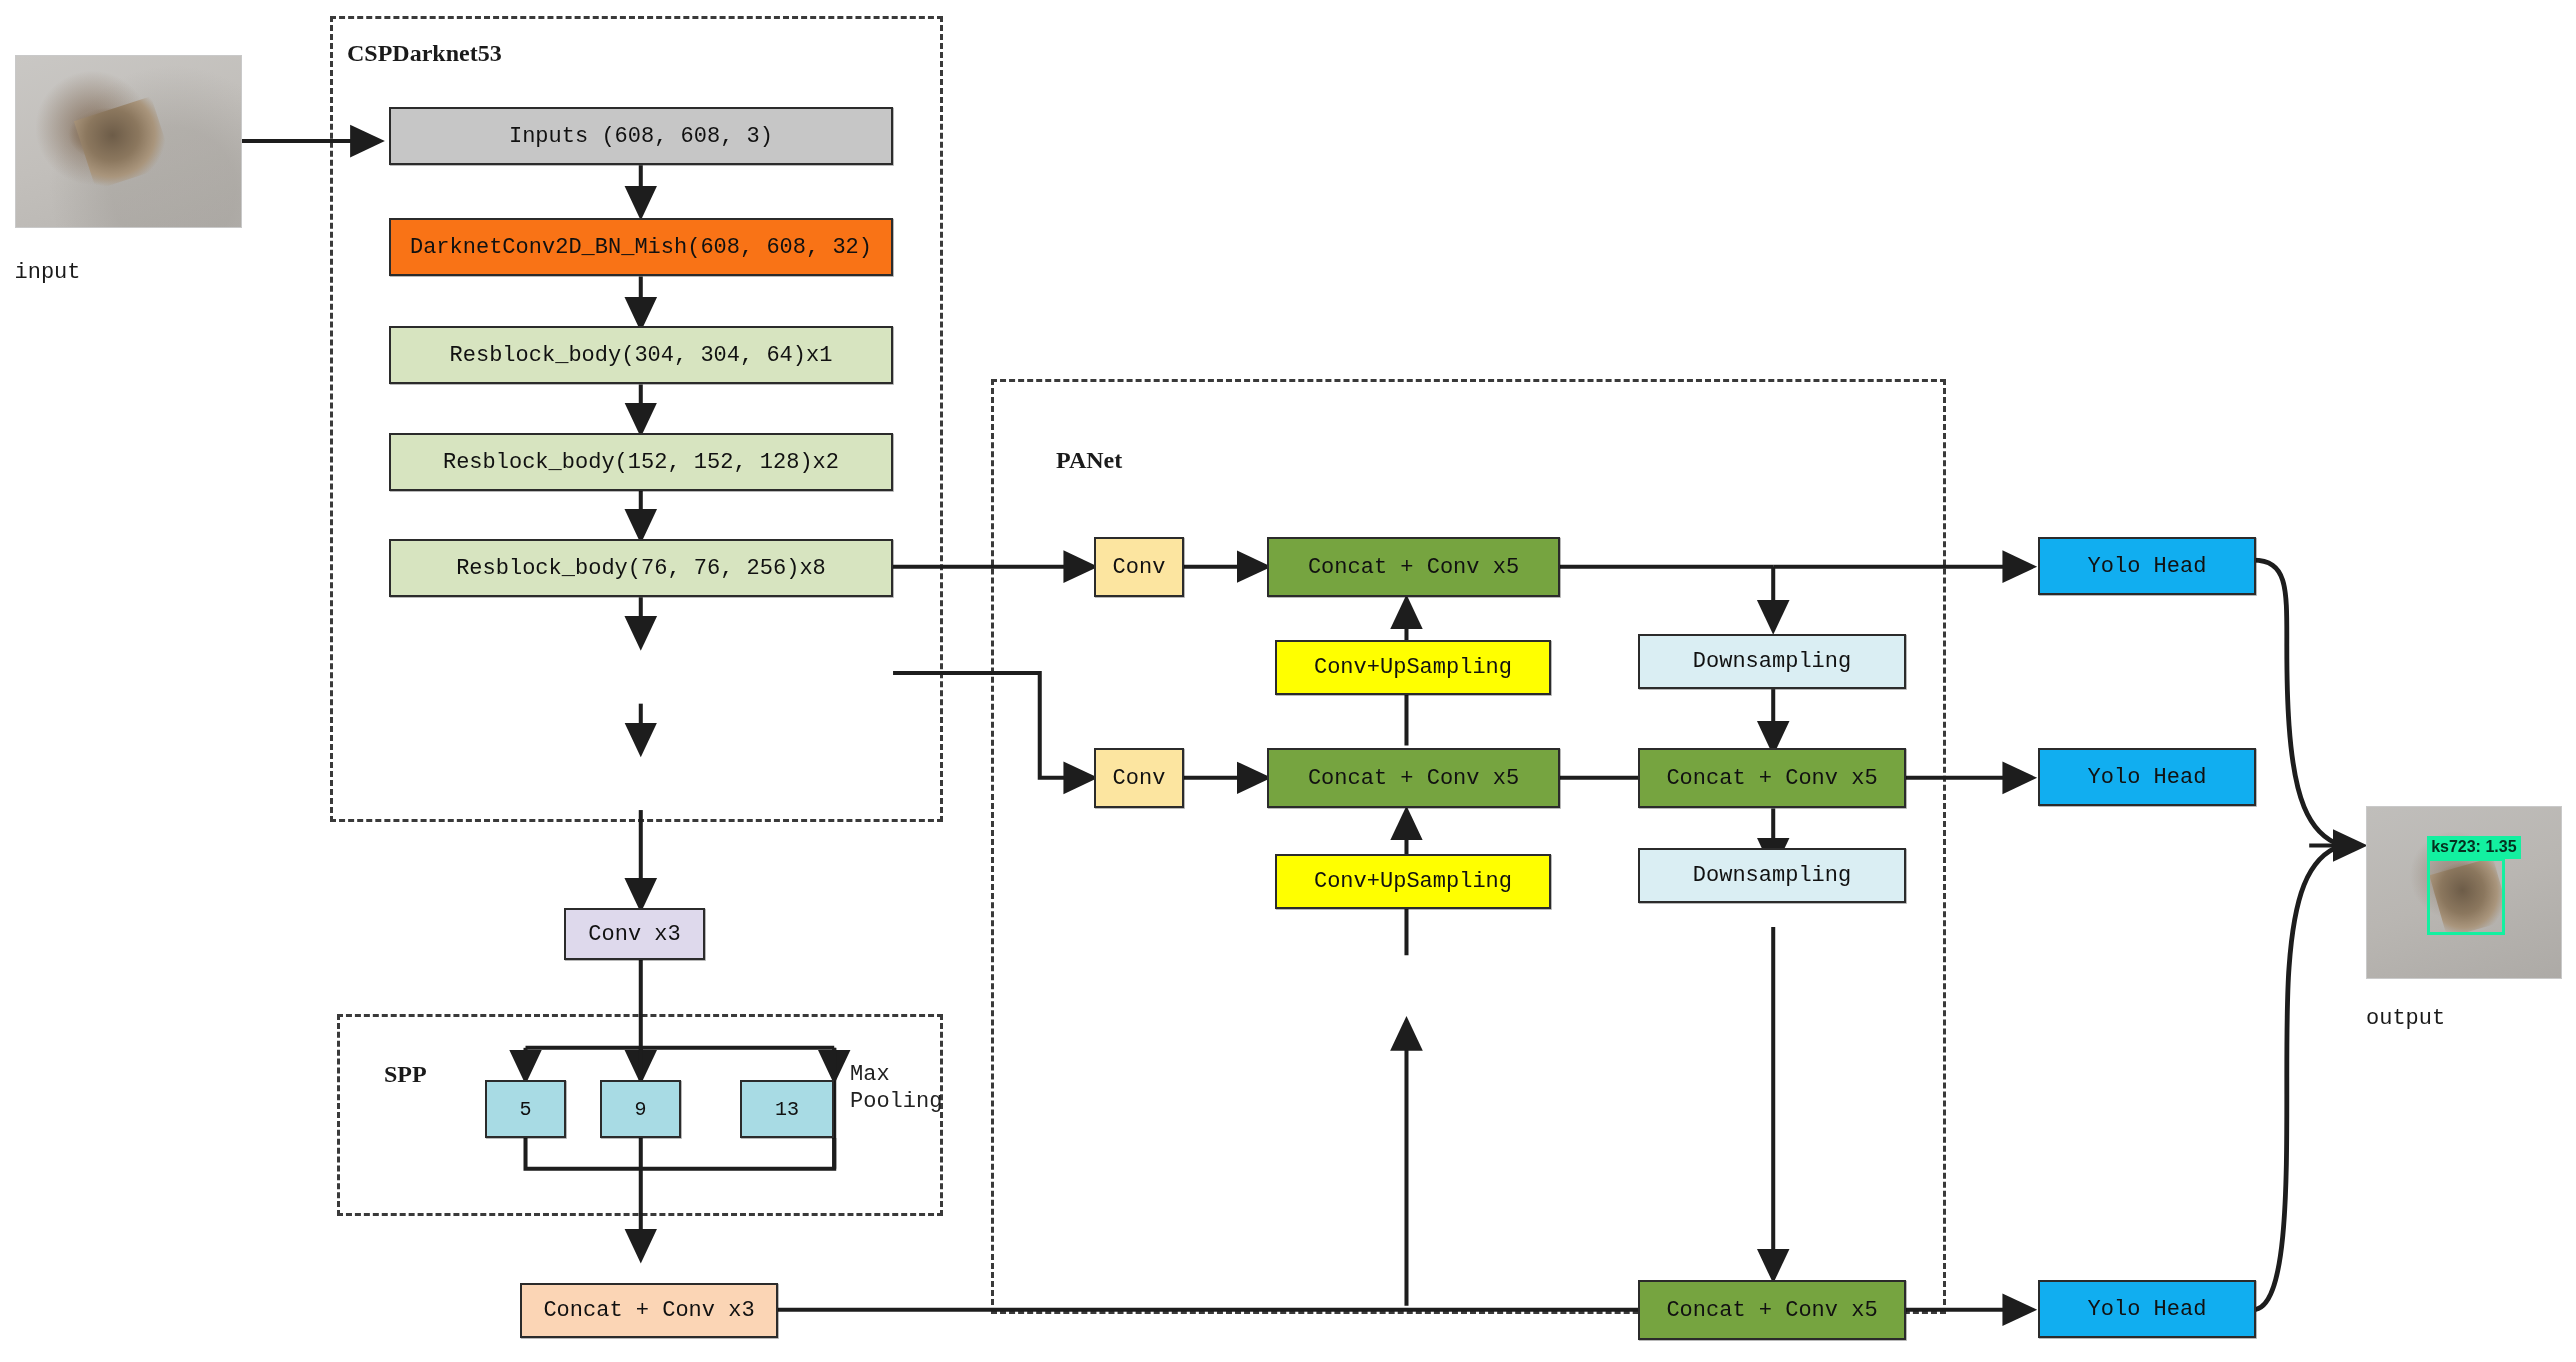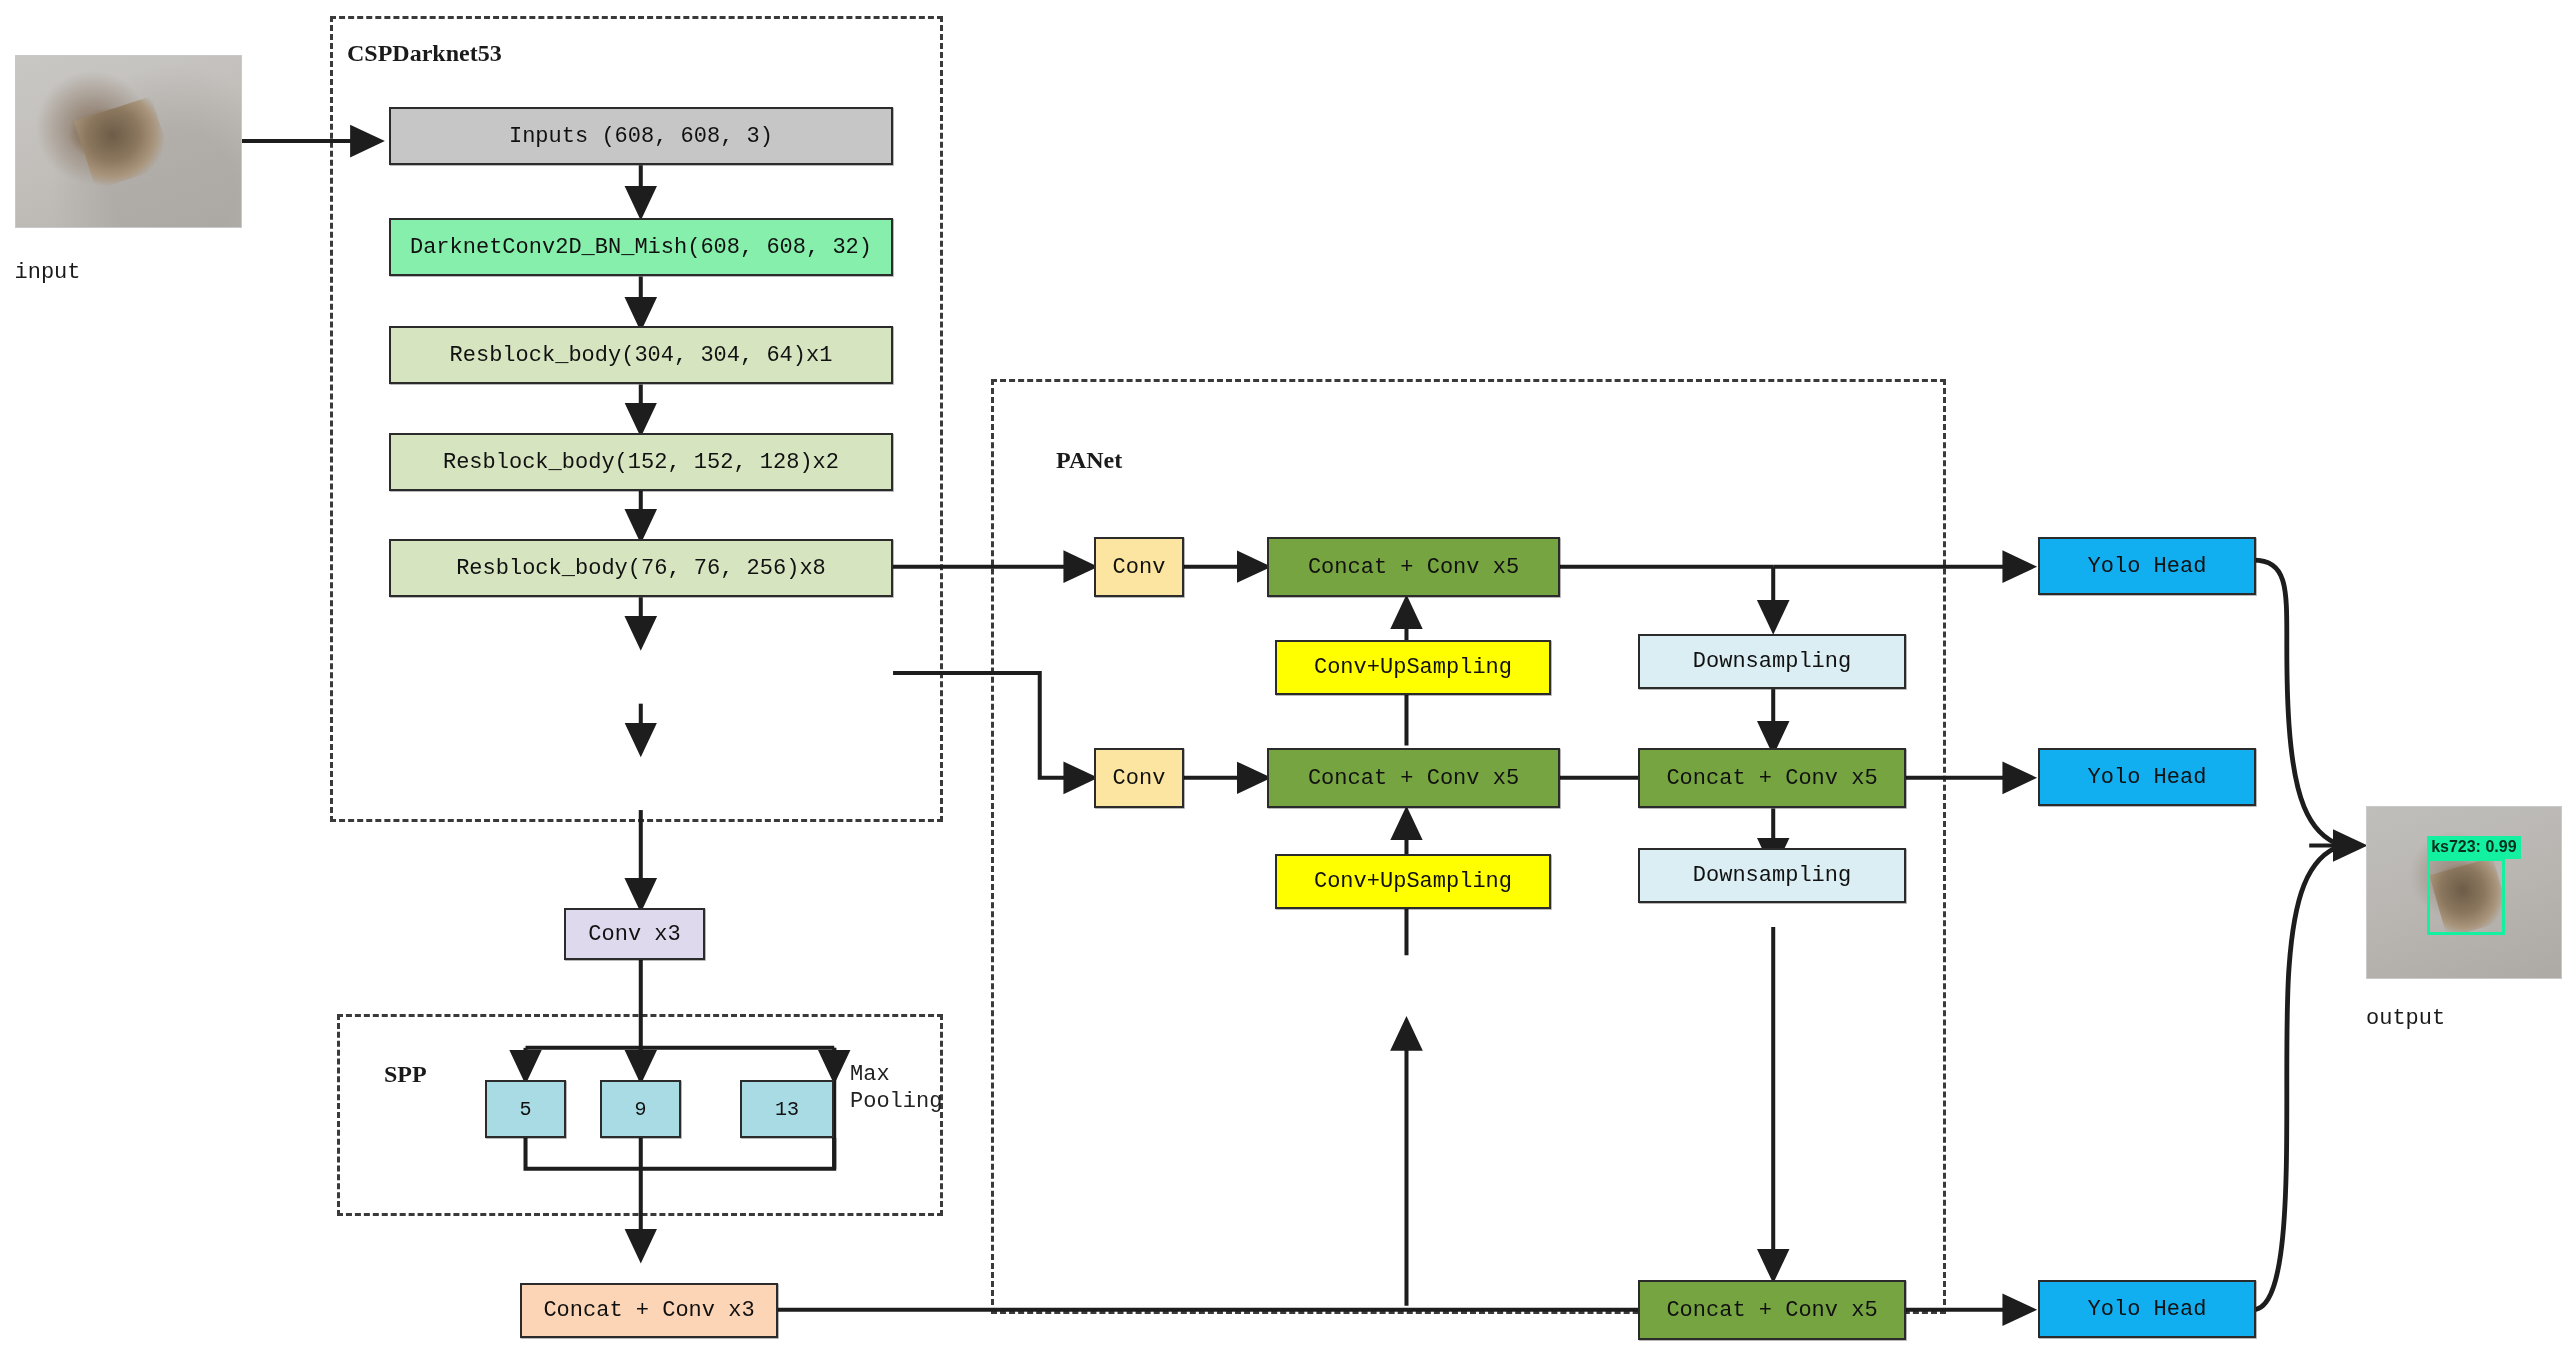--- a/index.html
+++ b/index.html
@@ -127,21 +127,21 @@
            radial-gradient(circle at 70% 78%, rgba(150,146,140,.35) 0 30%, rgba(150,146,140,0) 60%),
            linear-gradient(160deg,#c9c7c4 0%,#c2bfbb 48%,#b7b4b0 100%);"></div>
     <div class="bg" style="left:30%;top:30%;width:36%;height:42%;
            background:radial-gradient(ellipse at 40% 35%, #6d5c48 0%, #8b775e 38%, #a9957c 62%, rgba(169,149,124,0) 78%);
            transform:rotate(-18deg);"></div>
   </div>
   <div class="caption" style="left:14.5px;top:260px;width:227px;font-size:22px;">input</div>
 
   <div class="node mono-md" style="left:389px;top:107px;width:504px;height:58px;background:#c6c6c6;">Inputs (608, 608, 3)</div>
 
-  <div class="node mono-md" style="left:389px;top:218px;width:504px;height:58px;background:#86efac;">DarknetConv2D_BN_Mish(608, 608, 32)</div>
+  <div class="node mono-md" style="left:389px;top:218px;width:504px;height:58px;background:#f97316;">DarknetConv2D_BN_Mish(608, 608, 32)</div>
 
   <div class="node mono-md" style="left:389px;top:326px;width:504px;height:58px;background:#d7e4c0;">Resblock_body(304, 304, 64)x1</div>
 
   <div class="node mono-md" style="left:389px;top:433px;width:504px;height:58px;background:#d7e4c0;">Resblock_body(152, 152, 128)x2</div>
 
   <div class="node mono-md" style="left:389px;top:539px;width:504px;height:58px;background:#d7e4c0;">Resblock_body(76, 76, 256)x8</div>
 
 
 
   <div class="node mono-md" style="left:564px;top:908px;width:141px;height:52px;background:#ded9ec;">Conv x3</div>
@@ -173,18 +173,18 @@
 
   <div class="photo" style="left:2366px;top:806px;width:196px;height:173px;border:1.6px solid #c9c9c9;">
     <div class="bg" style="background:
            radial-gradient(circle at 45% 40%, rgba(120,96,74,.40) 0 9%, rgba(120,96,74,0) 30%),
            radial-gradient(ellipse 22% 20% at 50% 47%, #7d6b55 0%, #9c8a74 48%, rgba(156,138,116,0) 74%),
            linear-gradient(160deg,#c0bebb 0%,#b9b6b2 50%,#adaaa6 100%);"></div>
     <div class="bg" style="left:36%;top:34%;width:34%;height:38%;
            background:radial-gradient(ellipse at 42% 36%, #6d5c48 0%, #8b775e 40%, #a9957c 64%, rgba(169,149,124,0) 80%);
            transform:rotate(-16deg);"></div>
     <div class="det-box" style="left:31%;top:30%;width:40%;height:45%;"></div>
-    <div class="det-tag" style="left:31%;top:17%;">ks723: 0.99</div>
+    <div class="det-tag" style="left:31%;top:17%;">ks723: 1.35</div>
   </div>
   <div class="caption" style="left:2366px;top:1006px;width:196px;font-size:22px;">output</div>
 
 </div>
 
 
 </body></html>

